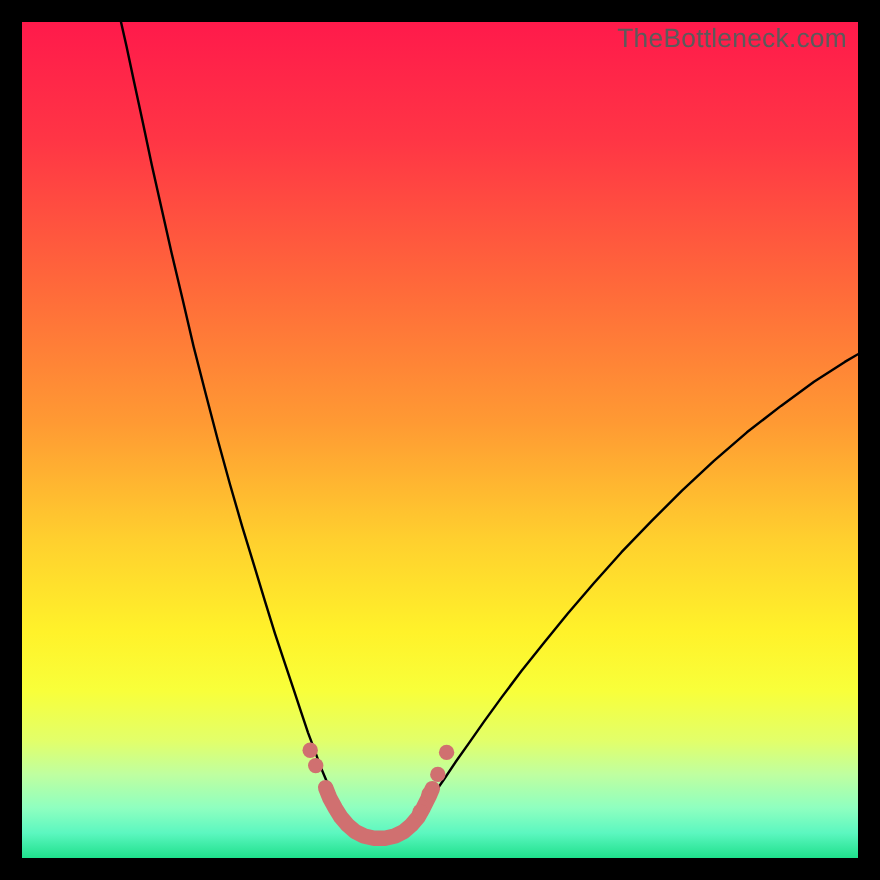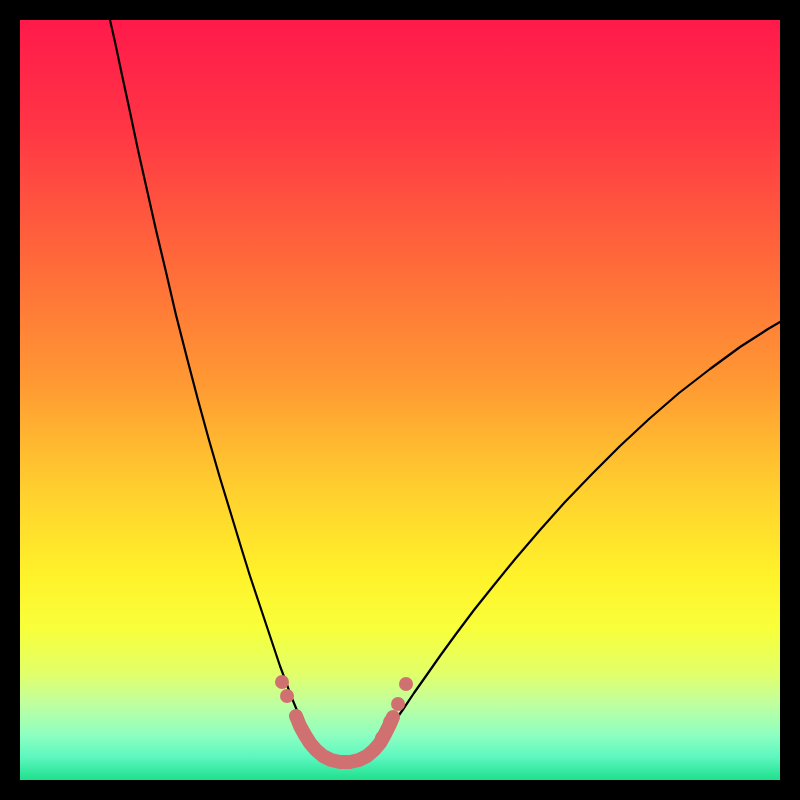--- a/index.html
+++ b/index.html
@@ -69,13 +69,14 @@
       </g>
     <g id="dots">
         <circle cx="262" cy="662" r="7" fill="#d07070"></circle>
         <circle cx="267" cy="676" r="7" fill="#d07070"></circle>
         <circle cx="362" cy="718" r="7" fill="#d07070"></circle>
         <circle cx="370" cy="702" r="7" fill="#d07070"></circle>
         <circle cx="378" cy="684" r="7" fill="#d07070"></circle>
         <circle cx="386" cy="664" r="7" fill="#d07070"></circle>
       </g>
   </svg>
+  <div class="watermark">TheBottleneck.com</div>
 </div>
 
 </body></html>

